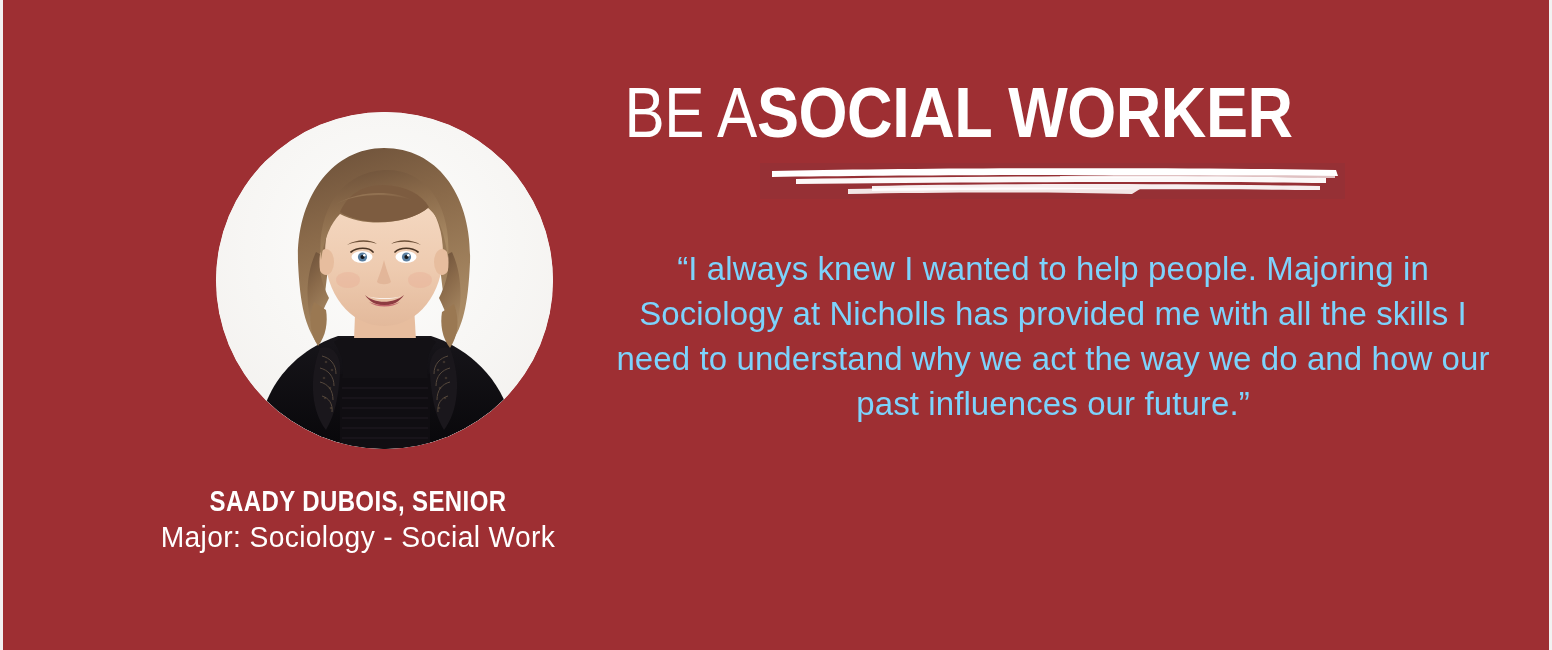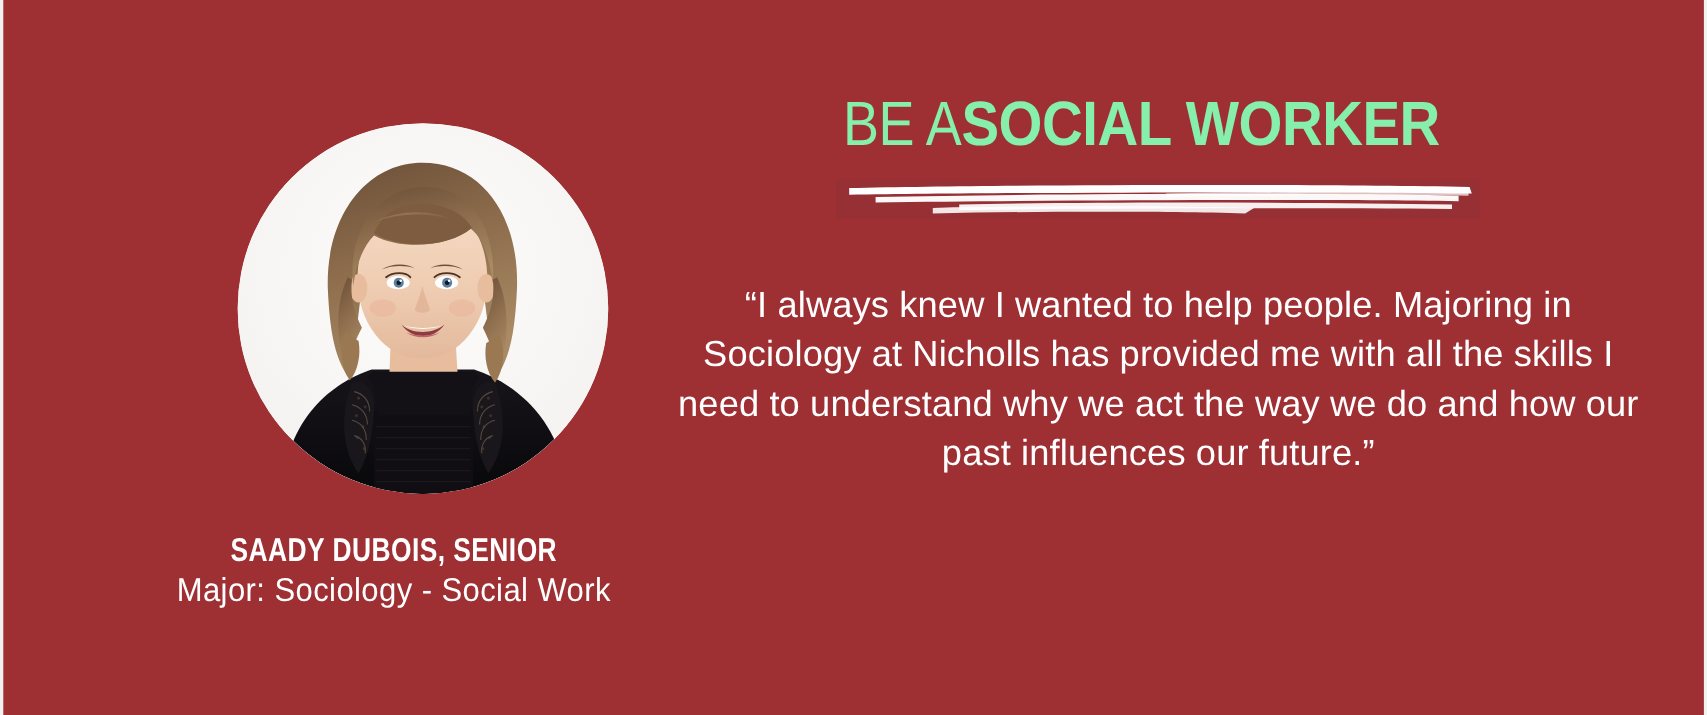--- a/index.html
+++ b/index.html
@@ -82,25 +82,24 @@
     top: 0px;
     width: 900px;
     height: 650px;
   }
 
   #headline {
     position: absolute;
     left: 0px;
     top: 76px;
     width: 900px;
-    text-align: center;
     white-space: nowrap;
-    color: #86efac;
+    color: #ffffff;
     font-family: "Liberation Sans Narrow", "Liberation Sans", sans-serif;
-    font-size: 57px;
+    font-size: 70px;
     line-height: 74px;
     letter-spacing: -0.5px;
   }
   #headline .light {
     font-weight: 400;
     transform: scaleX(0.86);
     display: inline-block;
     transform-origin: right center;
   }
   #headline .bold {
@@ -125,24 +124,24 @@
   }
   #headline-underline svg {
     position: absolute;
     left: 0;
     top: 0;
   }
 
   #quote {
     position: absolute;
     left: 5px;
-    top: 254px;
+    top: 246px;
     width: 890px;
     text-align: center;
-    color: #ffffff;
+    color: #7dd3fc;
     font-family: "Liberation Sans", sans-serif;
     font-weight: 300;
     font-size: 33px;
     line-height: 45px;
     letter-spacing: 0.1px;
   }
 </style>
 </head>
 <body>
 

